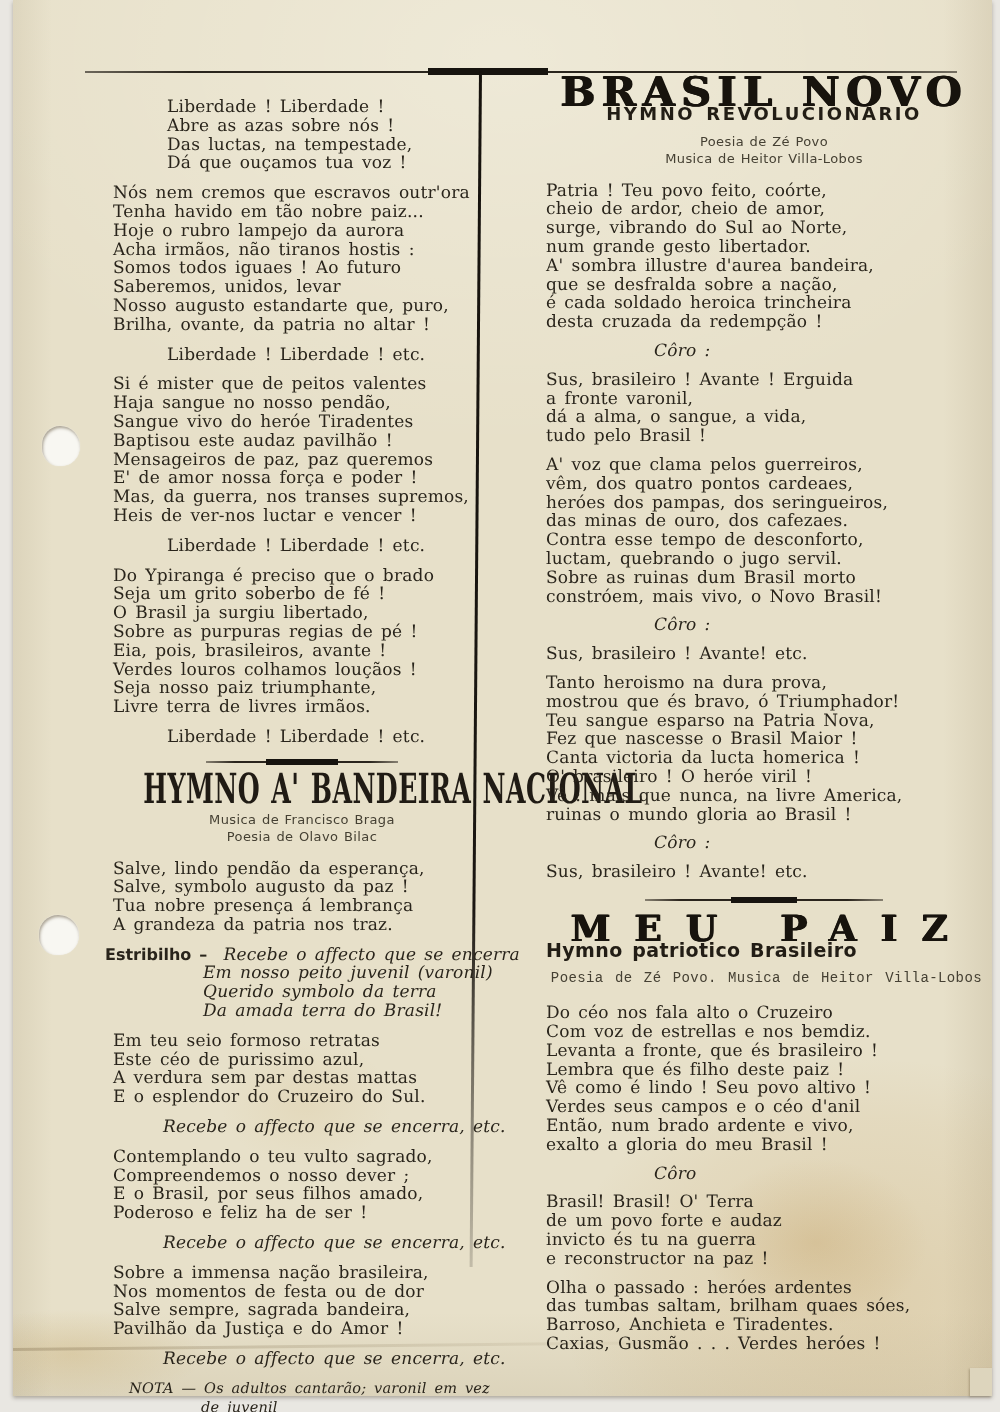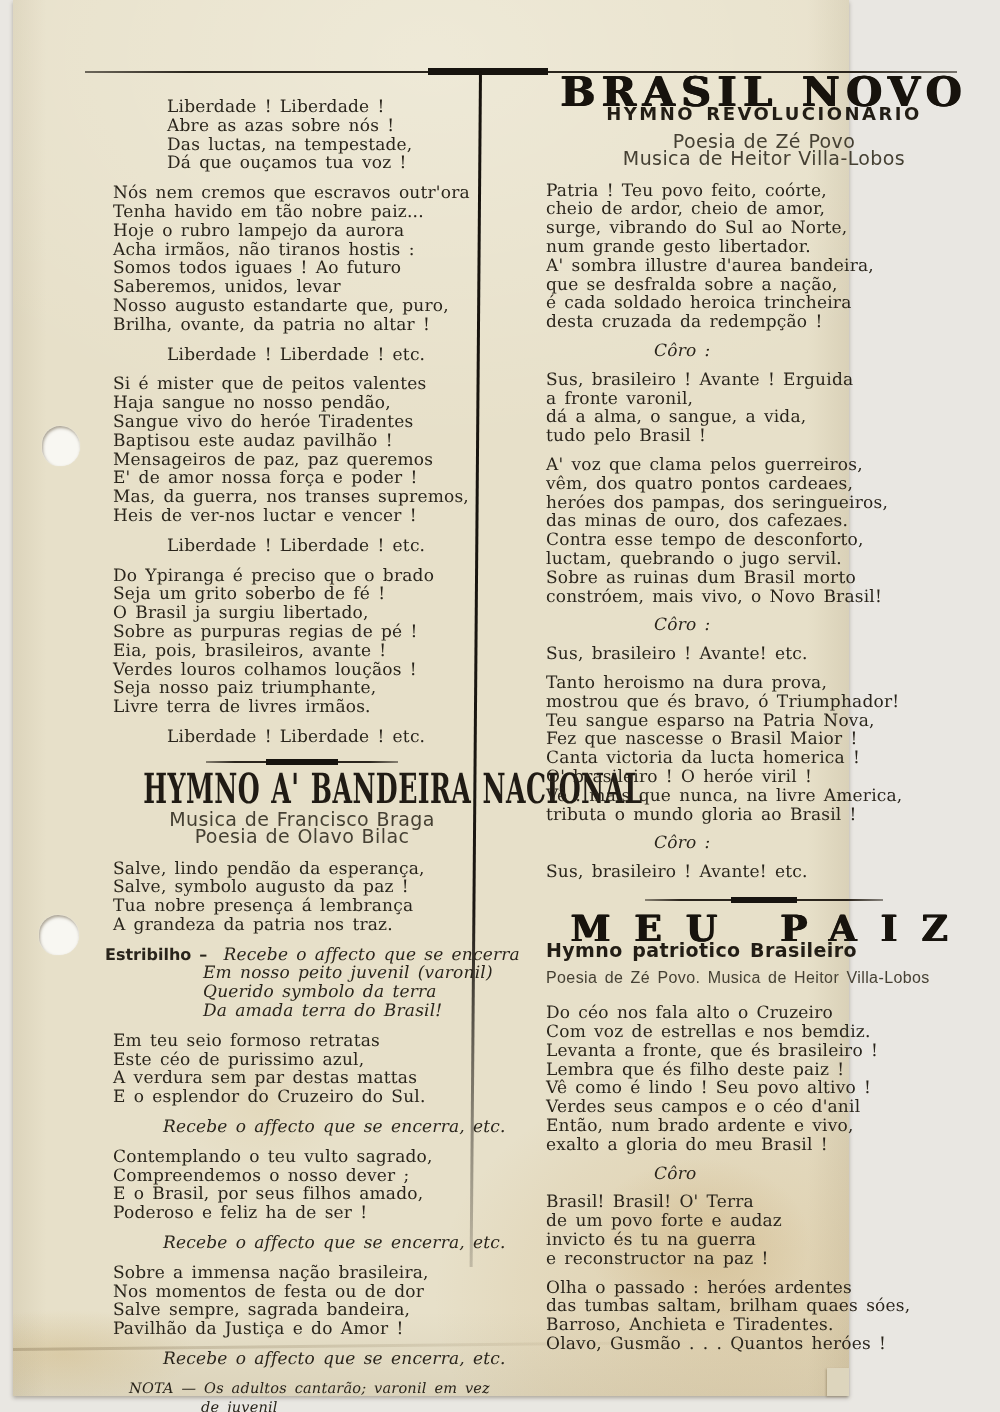--- a/index.html
+++ b/index.html
@@ -2,21 +2,21 @@
 <html><head>
 <meta charset="utf-8">
 <style>
   html,body{margin:0;padding:0;}
   body{
     width:1000px;height:1412px;position:relative;overflow:hidden;
     background:#e9e7e2;
     font-family:"DejaVu Serif", serif;
   }
   .paper{
-    position:absolute;left:13px;top:0;width:836px;height:1396px;
+    position:absolute;left:13px;top:0;width:979px;height:1396px;
     background:
       radial-gradient(ellipse 420px 320px at 88% 93%, rgba(186,140,64,.20), rgba(186,140,64,.08) 55%, transparent 75%),
       radial-gradient(ellipse 160px 120px at 82% 89%, rgba(176,130,55,.22), transparent 70%),
       radial-gradient(ellipse 120px 90px at 30% 79%, rgba(200,165,95,.13), transparent 72%),
       radial-gradient(ellipse 180px 60px at 6% 97%, rgba(190,150,70,.22), transparent 75%),
       radial-gradient(ellipse 900px 600px at 50% 4%, rgba(255,255,248,.30), transparent 65%),
       linear-gradient(90deg, rgba(120,100,60,.10), transparent 4%, transparent 95%, rgba(120,100,60,.12)),
       linear-gradient(0deg, rgba(120,100,60,.10), transparent 6%),
       #e7e0c9;
     box-shadow:0 2px 4px rgba(60,50,30,.35);
@@ -65,41 +65,41 @@
   .estribilho .cont{padding-left:98px;font-style:italic;}
   .est-label{font-family:"DejaVu Sans", sans-serif;font-weight:700;font-size:16px;letter-spacing:0;}
   .est-text{font-style:italic;}
   .nota{font-style:italic;font-size:14.5px;padding-left:16px;margin-top:4px;word-spacing:3px;}
   .nota .cont{padding-left:72px;}
   
   .title-bandeira{
     margin:4px 0 14px;font-size:30px;font-weight:700;text-align:center;white-space:nowrap;
     transform:scale(.84,1.38);transform-origin:center top;letter-spacing:.5px;color:#201b14;
   }
-  .credits{text-align:center;font-family:"DejaVu Sans", sans-serif;font-size:19px;line-height:17px;
+  .credits{text-align:center;font-family:"DejaVu Sans", sans-serif;font-size:13px;line-height:17px;
     color:#454033;letter-spacing:.4px;word-spacing:1px;margin-bottom:15px;}
   .title-brasil{
     margin:0 0 2px;font-size:40px;font-weight:700;text-align:center;white-space:nowrap;
     letter-spacing:6px;color:#17130d;transform:scale(1.04,1.02);transform-origin:center top;
     text-shadow:.8px 0 currentColor, -.4px 0 currentColor;
   }
   .subtitle-brasil{
     font-family:"DejaVu Sans", sans-serif;font-weight:700;font-size:18px;letter-spacing:2.5px;
     text-align:center;margin-bottom:9px;color:#221d15;
   }
   .title-meu-paiz{
     margin:2px 0 2px;font-size:36px;font-weight:700;text-align:center;white-space:nowrap;
     letter-spacing:24px;text-indent:14px;color:#17130d;
     text-shadow:.8px 0 currentColor, -.4px 0 currentColor;
   }
   .subtitle-meu{
     font-family:"DejaVu Sans", sans-serif;font-weight:700;font-size:19px;text-align:left;
     letter-spacing:.4px;margin-bottom:10px;color:#221d15;
   }
-  .credit-meu{text-align:left;font-family:Liberation Sans, sans-serif;font-size:16px;color:#454033;
+  .credit-meu{text-align:right;font-family:Liberation Mono, monospace;font-size:14px;color:#454033;
     letter-spacing:.4px;margin-bottom:16px;white-space:nowrap;}
   .song-body{}
   
   .col .line, .title-bandeira, .title-brasil, .title-meu-paiz{text-rendering:geometricPrecision;}
 </style>
 </head>
 <body>
 
 <div class="paper">
   <div class="top-rule"></div>
@@ -262,21 +262,21 @@
             <div class="line">Sus, brasileiro !  Avante!  etc.</div>
           </div>
           <div class="stanza verse">
             <div class="line">Tanto heroismo na dura prova,</div>
             <div class="line">mostrou que és bravo, ó Triumphador!</div>
             <div class="line">Teu sangue esparso na Patria Nova,</div>
             <div class="line">Fez que nascesse o Brasil Maior !</div>
             <div class="line">Canta victoria da lucta homerica !</div>
             <div class="line">O' brasileiro ! O heróe viril !</div>
             <div class="line">Vê : mais que nunca, na livre America,</div>
-            <div class="line">tributa o mundo gloria ao Brasil !</div>
+            <div class="line">ruinas o mundo gloria ao Brasil !</div>
           </div>
           <div class="stanza coro">
             <div class="line">Côro :</div>
           </div>
           <div class="stanza verse">
             <div class="line">Sus, brasileiro !  Avante! etc.</div>
           </div>
         </div>
     </section>
 
@@ -303,18 +303,18 @@
           <div class="stanza verse">
             <div class="line">Brasil! Brasil! O' Terra</div>
             <div class="line">de um povo forte e audaz</div>
             <div class="line">invicto és tu na guerra</div>
             <div class="line">e reconstructor na paz !</div>
           </div>
           <div class="stanza verse">
             <div class="line">Olha o passado : heróes ardentes</div>
             <div class="line">das tumbas saltam, brilham quaes sóes,</div>
             <div class="line">Barroso, Anchieta e Tiradentes.</div>
-            <div class="line">Olavo, Gusmão . . . Quantos heróes !</div>
+            <div class="line">Caxias, Gusmão . . . Verdes heróes !</div>
           </div>
         </div>
     </section>
   </div>
 </div>
 
 </body></html>

